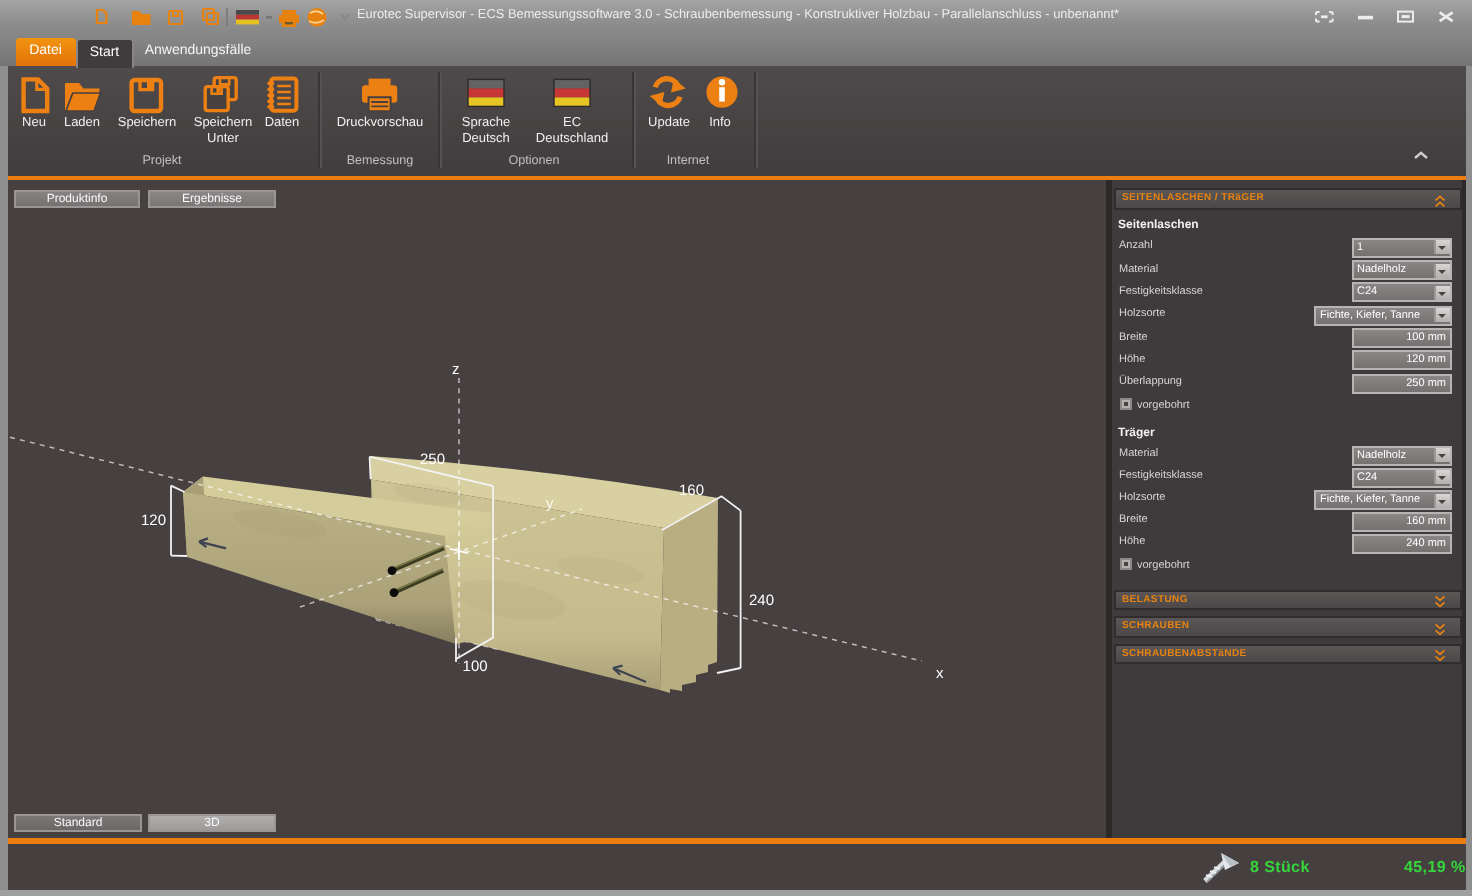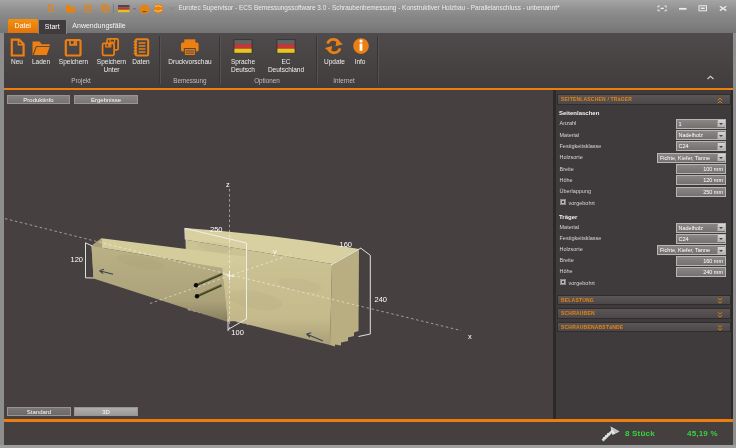--- a/index.html
+++ b/index.html
@@ -321,15 +321,15 @@
   <div class="abs" id="statusbar"></div>
 
   <svg class="abs" style="left:599px;top:423px" width="24" height="20">
     <line x1="3.5" y1="17.5" x2="14" y2="7.5" stroke="#d9dde1" stroke-width="2.6"></line>
     <line x1="4.5" y1="18" x2="15" y2="8" stroke="#8d9499" stroke-width="0.9"></line>
     <path d="M11.5,3.5 L20.5,8.5 L13.5,12 Z" fill="#e4e8ec"></path>
     <path d="M11.5,3.5 L20.5,8.5 L16,10.2 Z" fill="#b9c0c6"></path>
     <path d="M4,14.5 l3,1 M6,12.5 l3,1 M8,10.5 l3,1" stroke="#f2f4f6" stroke-width="0.9"></path>
   </svg>
   <div class="abs gtext" style="left:625px;top:429px">8 Stück</div>
-  <div class="abs gtext" style="left:687px;top:429px">45,19 %</div>
+  <div class="abs gtext" style="left:702px;top:429px">45,19 %</div>
   <div class="abs" id="border-bottom"></div>
 </div>
 
 </body></html>

